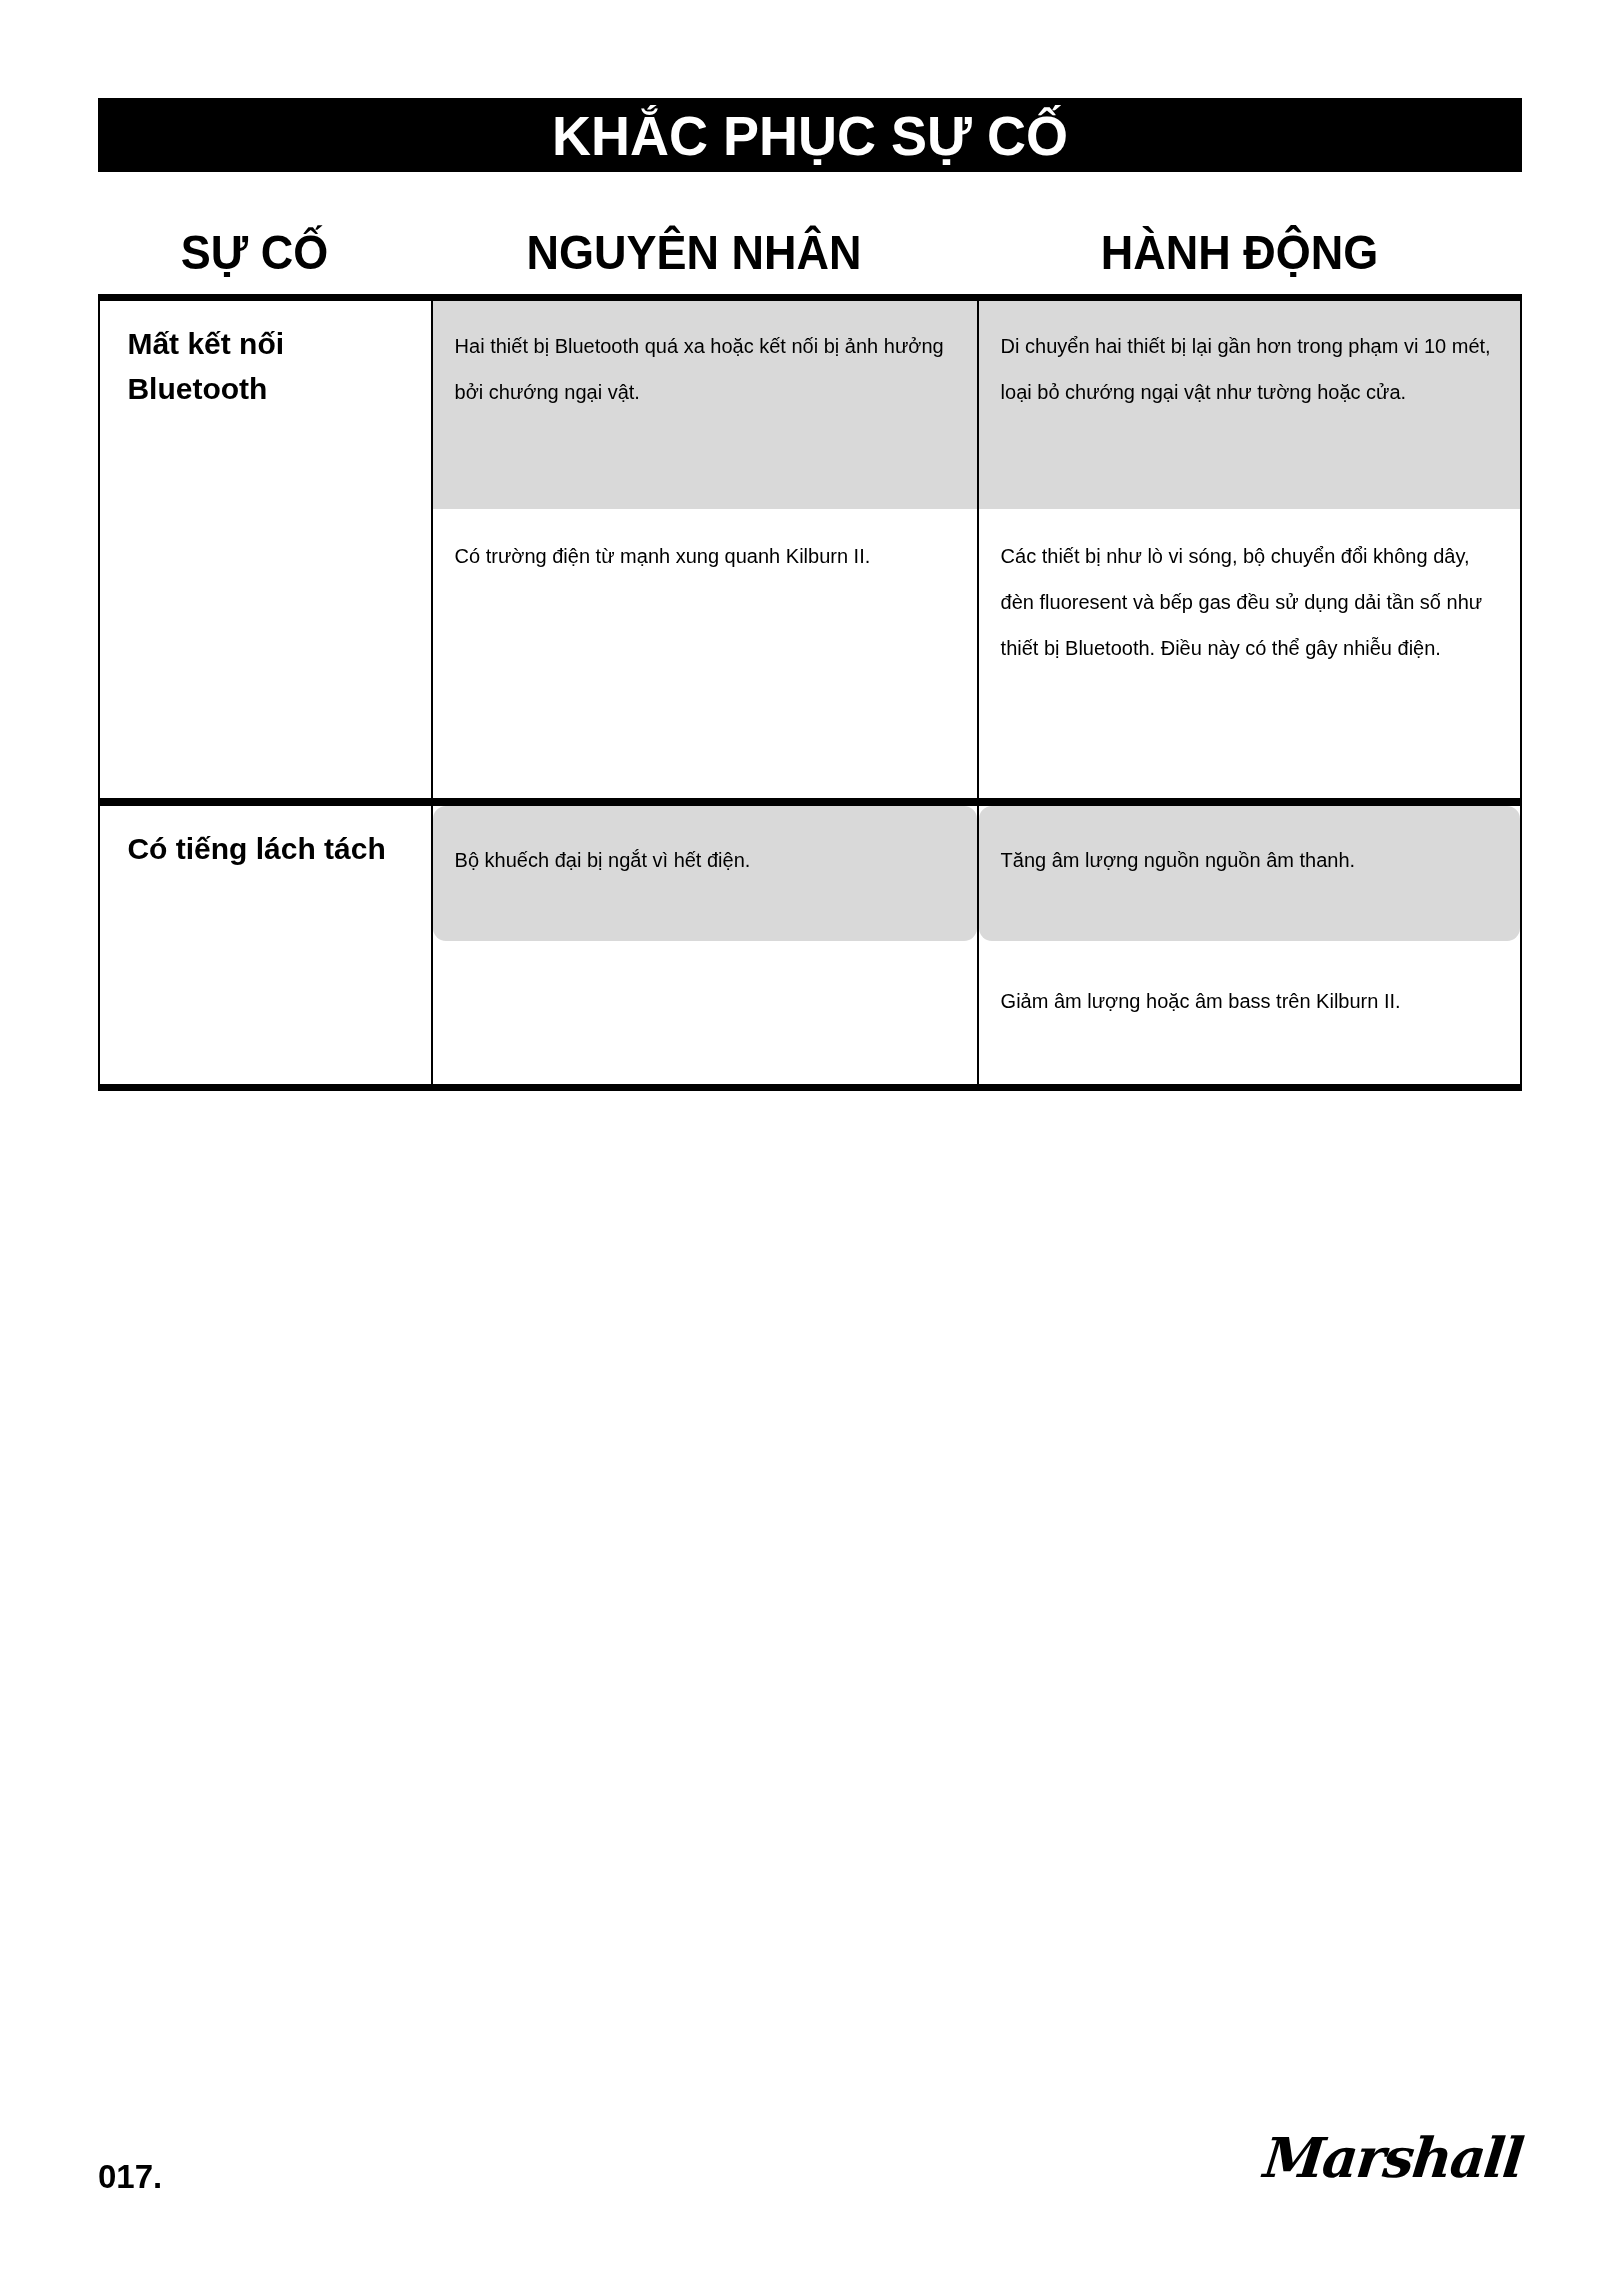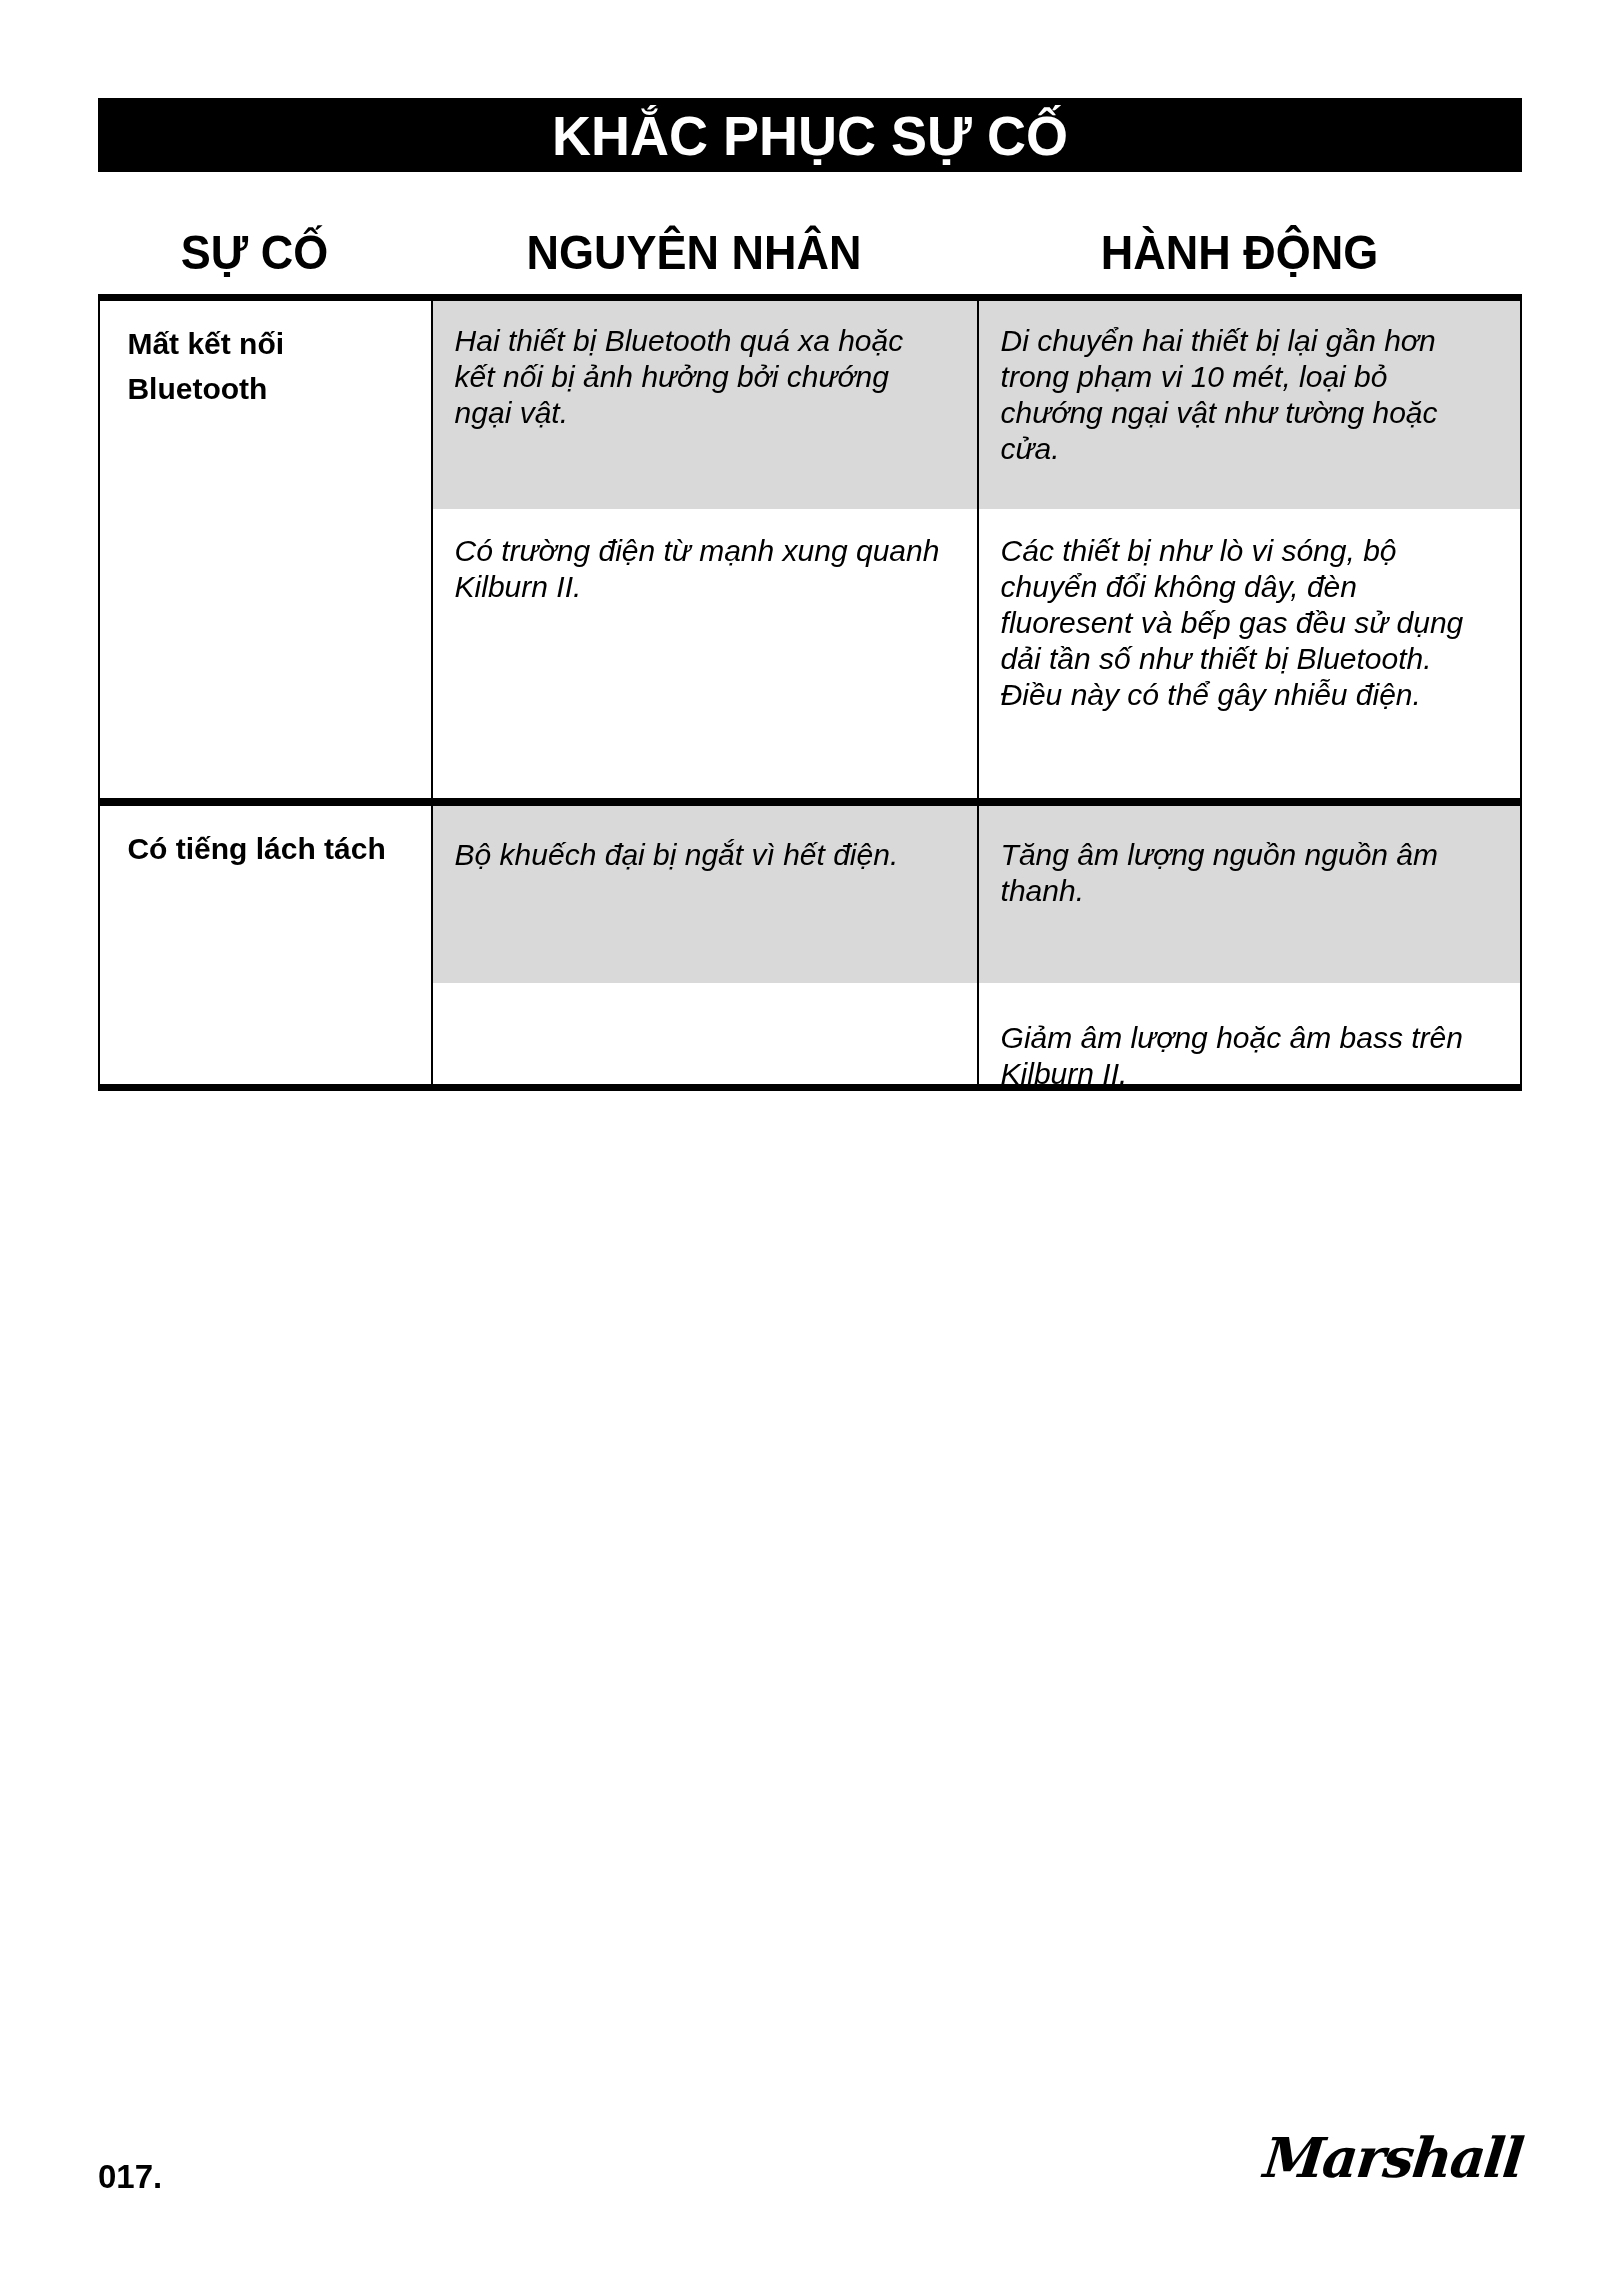--- a/index.html
+++ b/index.html
@@ -71,29 +71,28 @@
   .problem-cell {
     padding: 19.6px 17.6px 0 27.4px;
     font-weight: bold;
     font-size: 30px;
     line-height: 45px;
   }
   .row-2 .problem-cell { padding-top: 20px; }
 
   .sub-cell {
     box-sizing: border-box;
-    font-size: 30px;
-    line-height: 36px;
+    font-size: 20px;
+    line-height: 46px;
     padding: 21.6px 27.4px 0 21.6px;
-    font-style: italic;
   }
   .sub-cell.grey { background: #d9d9d9; }
   .row-1 .sub-cell.grey { height: 208px; }
   .row-1 .sub-cell.white { height: 238px; padding-top: 23.5px; }
-  .row-2 .sub-cell.grey { height: 177px; padding-top: 31px; }
+  .row-2 .sub-cell.grey { height: 135px; padding-top: 31px; border-radius: 13px; }
   .row-2 .sub-cell.white { height: 139px; padding-top: 37px; }
 
   
   .page-number {
     position: absolute;
     left: 98px; top: 2158px;
     font-weight: bold;
     font-size: 33px;
   }
   .brand-logo {

